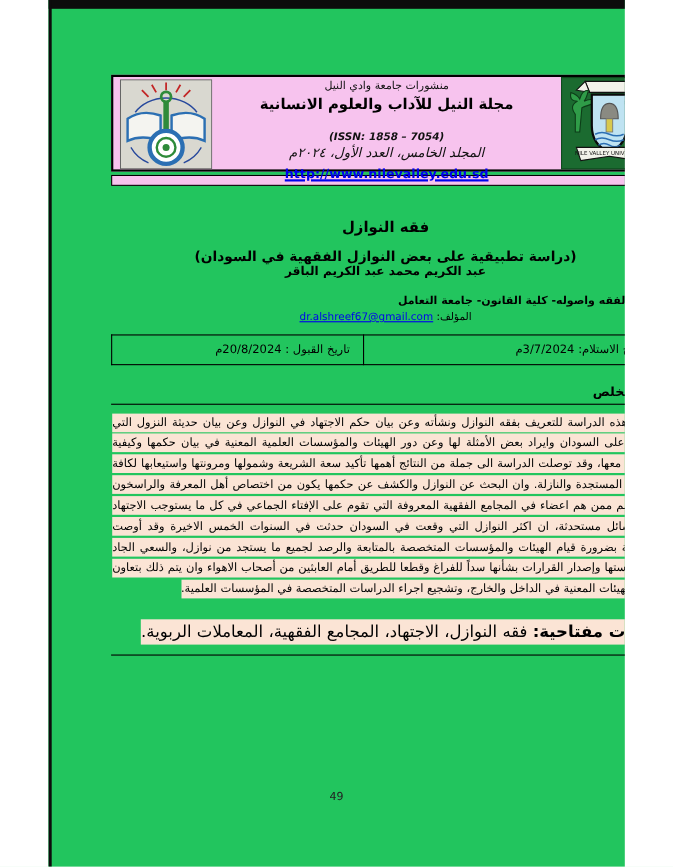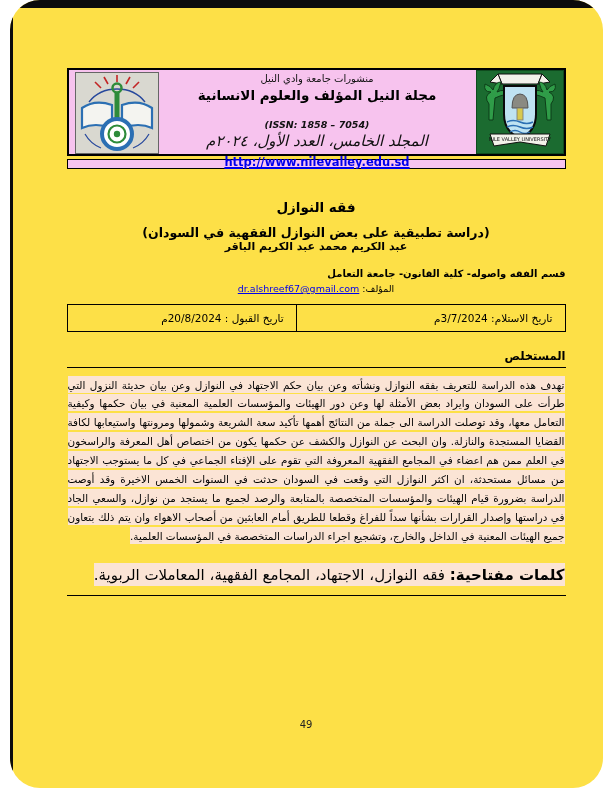--- a/index.html
+++ b/index.html
@@ -1,38 +1,38 @@
 <!DOCTYPE html>
 <html lang="ar"><head>
 <meta charset="utf-8">
 <style>
   * { margin:0; padding:0; box-sizing:border-box; }
   html,body { background:#ffffff; }
   .page {
-    position:relative; width:593px; height:788px; margin:0 auto;
-    background:#fde047; font-family:"DejaVu Sans", sans-serif; overflow:hidden;border-radius:30px;
+    position:relative; width:524px; height:788px; margin:0 auto;
+    background:#22c55e; font-family:"DejaVu Sans", sans-serif; overflow:hidden;
   }
   .scan-top { position:absolute; top:0; left:0; width:612px; height:8px; background:#0c0c0c; }
   .scan-left { position:absolute; top:0; left:0; width:3px; height:788px; background:#0c0c0c; }
 
   .content { position:absolute; left:57px; top:68px; width:499px; direction:rtl; }
 
   
   .journal-header {
     direction:ltr; display:flex; align-items:stretch;
     border:2px solid #000; background:#f7c3ee; height:88px;
   }
   .logo-box { flex:0 0 auto; display:flex; align-items:flex-end; }
   .logo-box svg { display:block; }
   .logo-left-wrap { padding:4px 0 0 6px; }
   .header-center { flex:1 1 auto; text-align:center; padding-top:3px; line-height:1.25; }
   .hdr-line1 { font-size:10px; color:#111; }
   .hdr-journal { font-size:13.5px; font-weight:bold; color:#000; margin-top:1px; }
   .hdr-issn { font-size:9.5px; font-weight:bold; font-style:italic; color:#111; margin-top:16px; }
-  .hdr-volume { font-size:15px; font-style:italic; color:#111; margin-top:1px; }
+  .hdr-volume { font-size:12px; font-style:italic; color:#111; margin-top:1px; }
   .hdr-url { display:inline-block; font-size:11.5px; font-weight:bold; color:#0000ee;
              text-decoration:underline; text-decoration-thickness:2px; margin-top:2px; cursor:pointer; }
 
   .pink-strip { margin-top:3px; height:10px; background:#f7c3ee; border:1.5px solid #000; }
 
   
   .article-title { margin-top:30px; text-align:center; font-size:13.5px; font-weight:bold; color:#000; }
   .article-subtitle { margin-top:10px; text-align:center; font-size:12.5px; font-weight:bold; color:#000; }
   .article-author { text-align:center; font-size:11px; font-weight:bold; color:#000; }
   .affiliation { margin-top:15px; text-align:right; font-size:10px; font-weight:bold; color:#000; }
@@ -91,21 +91,21 @@
           <circle cx="42" cy="62" r="15" fill="#ffffff" stroke="#2b6fb3" stroke-width="4"></circle>
           <circle cx="42" cy="62" r="8.5" fill="none" stroke="#2e8b3a" stroke-width="2.2"></circle>
           <circle cx="42" cy="62" r="3.2" fill="#2e8b3a"></circle>
           <path d="M10 62 A32 32 0 0 0 26 76" fill="none" stroke="#27489c" stroke-width="1.2"></path>
           <path d="M74 62 A32 32 0 0 1 58 76" fill="none" stroke="#27489c" stroke-width="1.2"></path>
         </svg>
       </div>
 
       <div class="header-center">
         <div class="hdr-line1">منشورات جامعة وادي النيل</div>
-        <div class="hdr-journal">مجلة النيل المؤلف والعلوم الانسانية</div>
+        <div class="hdr-journal">مجلة النيل للآداب والعلوم الانسانية</div>
         <div class="hdr-issn">(ISSN: 1858 – 7054)</div>
         <div class="hdr-volume">المجلد الخامس، العدد الأول، ٢٠٢٤م</div>
         <a class="hdr-url">http://www.nilevalley.edu.sd</a>
       </div>
 
       <div class="logo-box">
 
         <svg width="88" height="84" viewBox="0 0 88 84">
           <rect x="0" y="0" width="88" height="84" fill="#1b6b30" stroke="#0f4a1e" stroke-width="2"></rect>
           <path d="M22 4 L66 4 L62 14 L26 14 Z" fill="#f2f2ea" stroke="#111" stroke-width="1"></path>

